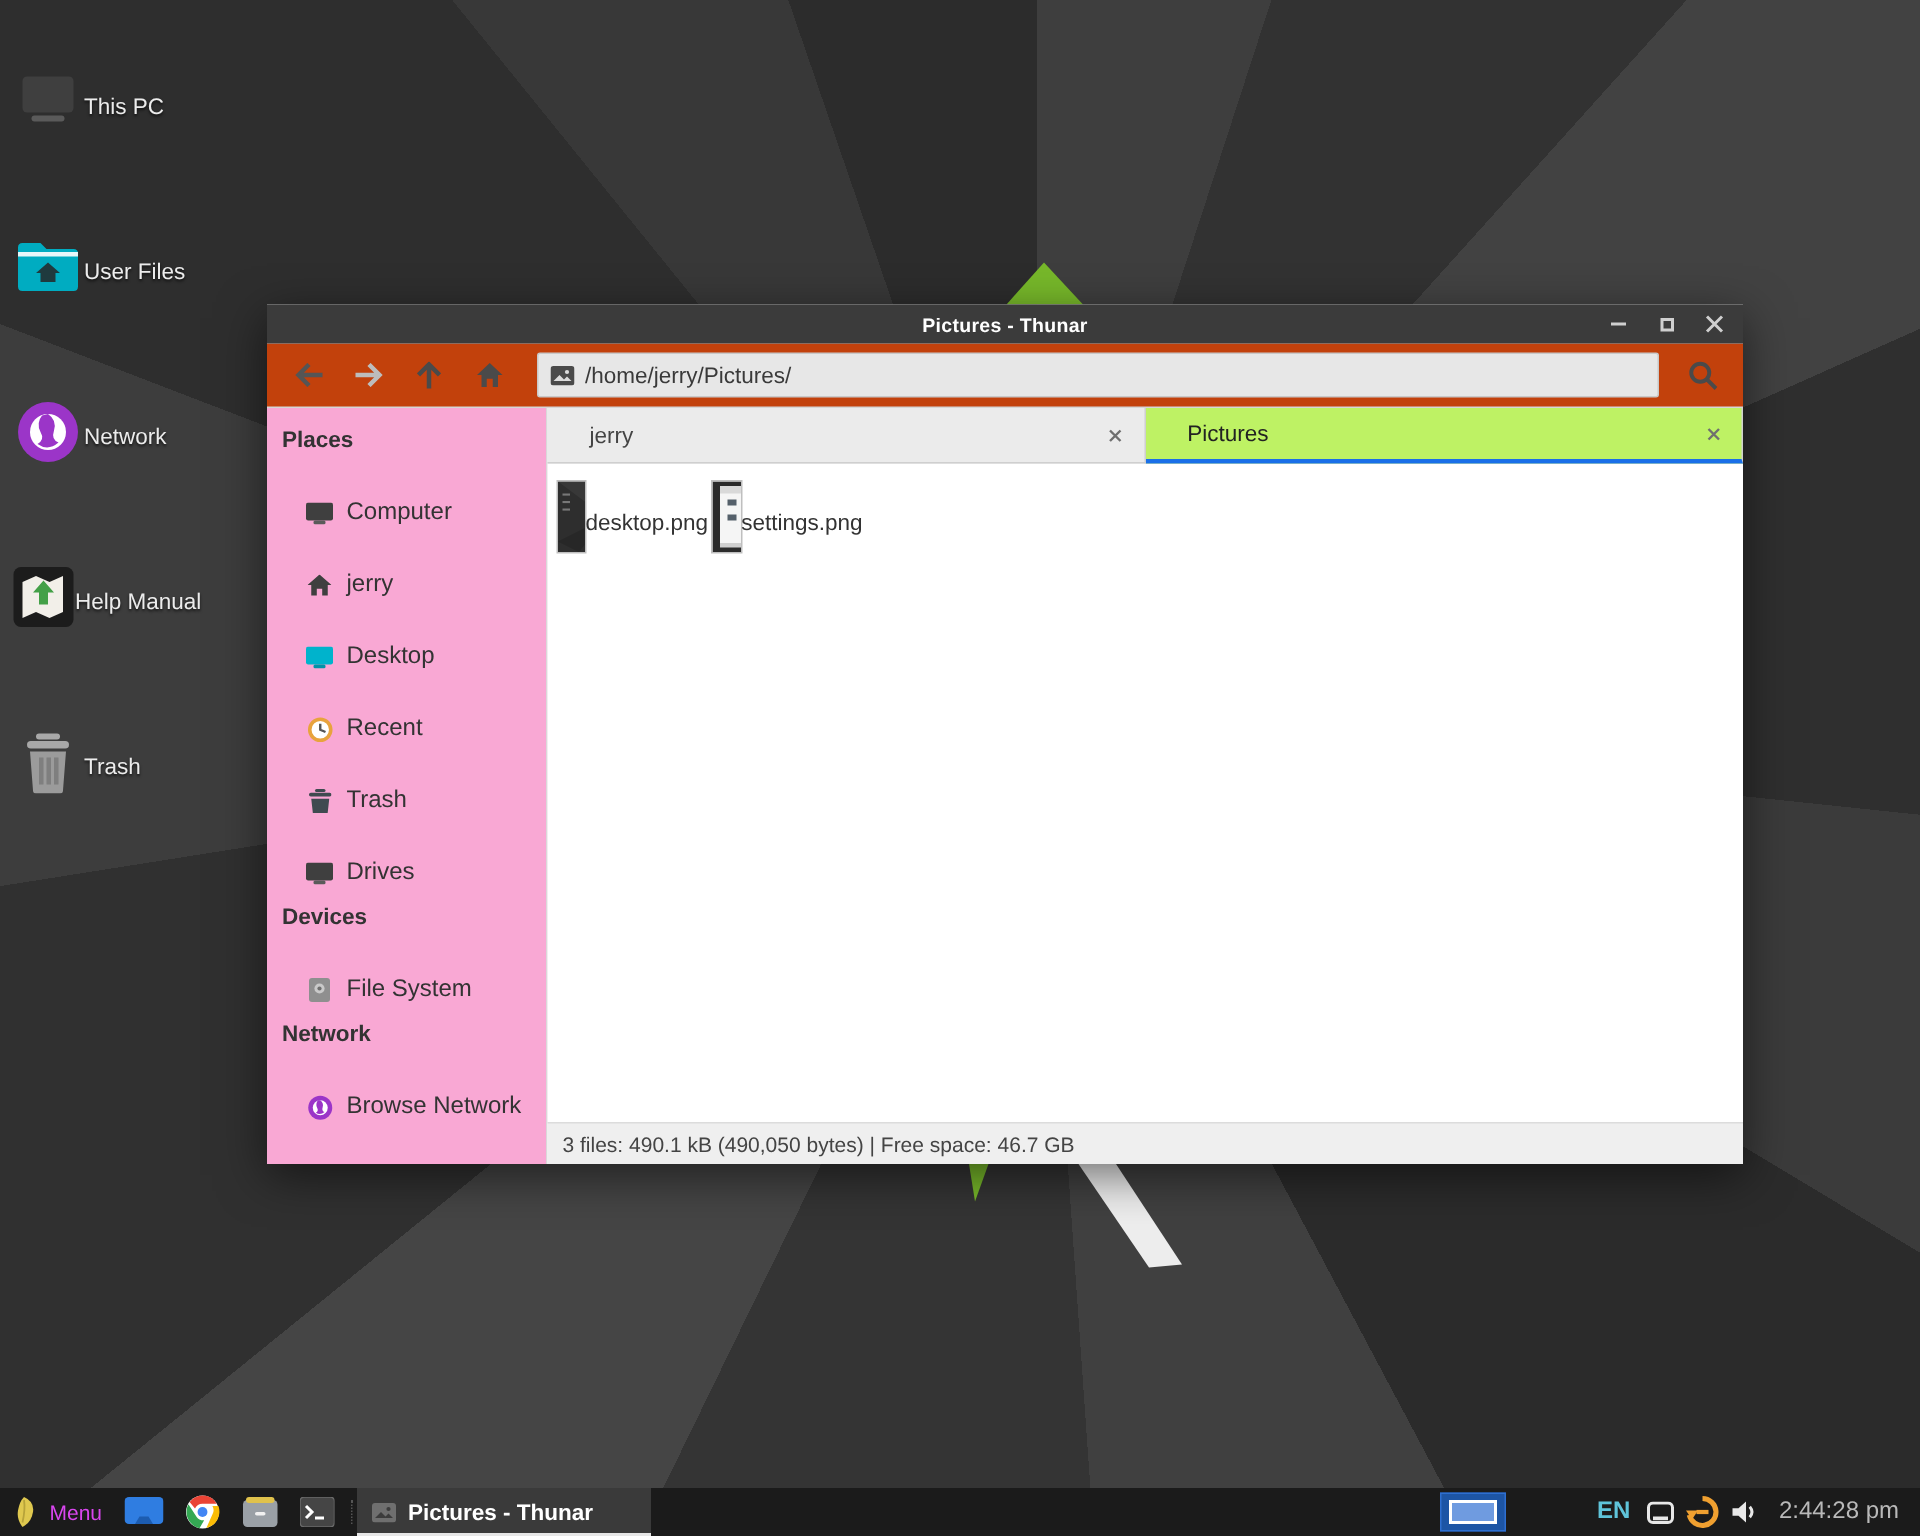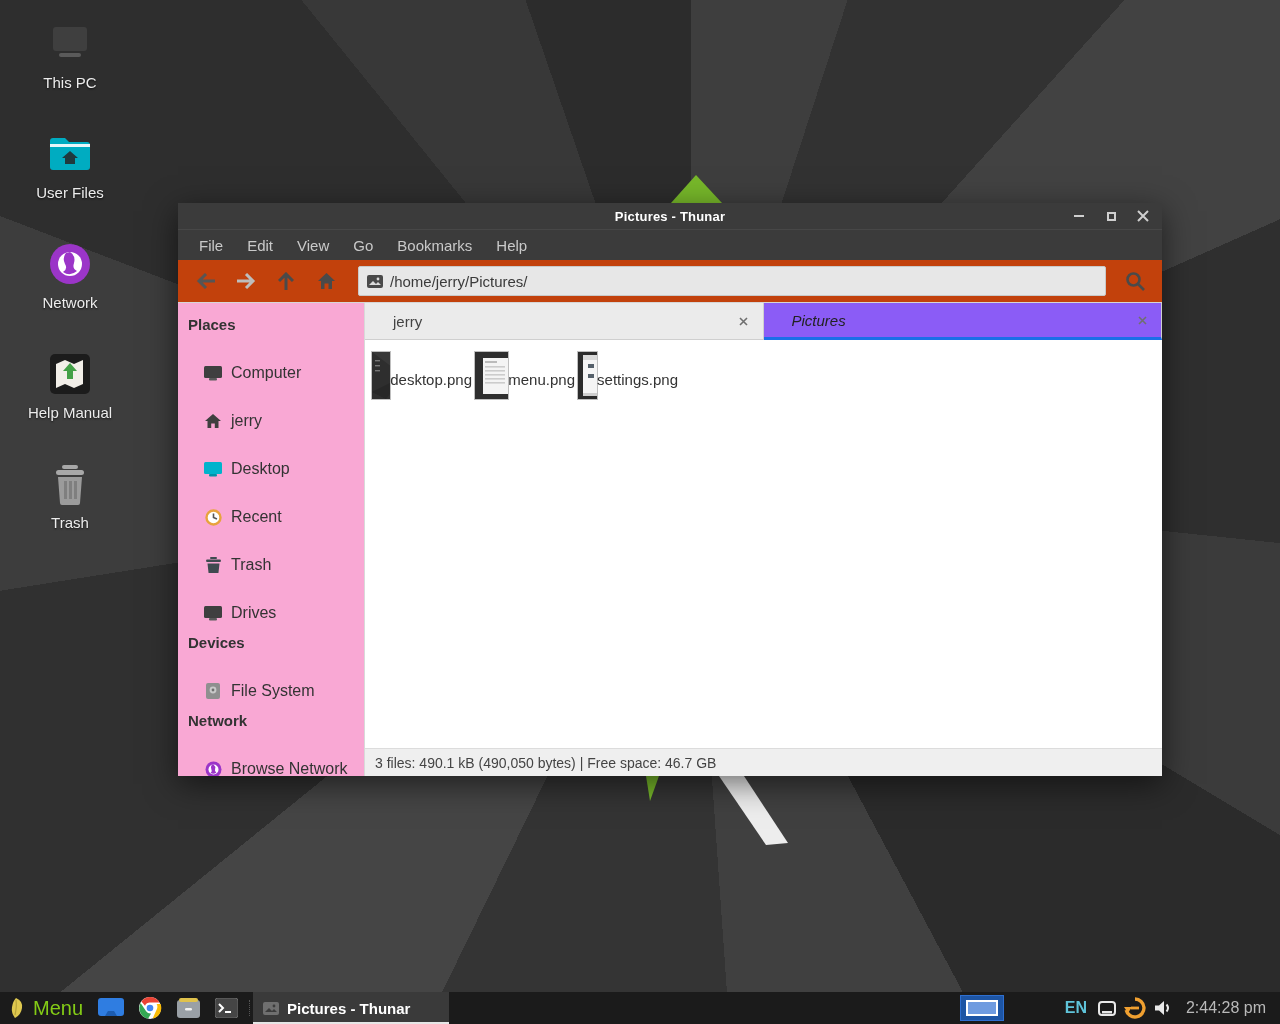--- a/index.html
+++ b/index.html
@@ -14,21 +14,21 @@
         #3e3e3e 0deg 18deg, #323232 18deg 42deg, #424242 42deg 66deg,
         #2f2f2f 66deg 96deg, #3b3b3b 96deg 121deg, #2b2b2b 121deg 152deg,
         #404040 152deg 176deg, #343434 176deg 206deg, #454545 206deg 231deg,
         #303030 231deg 261deg, #3d3d3d 261deg 291deg, #2e2e2e 291deg 321deg,
         #383838 321deg 341deg, #2c2c2c 341deg 360deg);
   }
   .feather-svg { position:absolute; left:0; top:0; }
 
   
   .desktop-icons { position:absolute; left:8px; top:20px; width:124px; }
-  .dicon { width:124px; height:96px; margin-bottom:14px; display:flex; flex-direction:column; align-items:center; cursor:default; }
+  .dicon { width:124px; height:96px; margin-bottom:14px; display:flex; flex-direction:row; align-items:center; cursor:default; }
   .dicon .ic { width:48px; height:48px; display:flex; align-items:center; justify-content:center; }
   .dicon .lbl { margin-top:6px; font-size:15px; color:#ececec; text-shadow:0 1px 2px rgba(0,0,0,.7); white-space:nowrap; }
 
   
   .window {
     position:absolute; left:178px; top:203px; width:984px; height:573px;
     box-shadow:0 8px 30px rgba(0,0,0,.55); display:flex; flex-direction:column;
     background:#fff;
   }
   .titlebar { height:26px; background:#3b3b3b; display:flex; align-items:center; position:relative; flex:0 0 auto; }
@@ -50,35 +50,35 @@
   .content { flex:1; display:flex; min-height:0; }
   .sidebar { width:187px; background:#f9a8d4; border-right:1px solid #d9d9d9; padding-top:6px; overflow:hidden; }
   .side-header { font-size:15px; font-weight:bold; color:#333; padding:7px 10px 6px 10px; }
   .side-item { display:flex; align-items:flex-start; gap:9px; padding:5px 10px 5px 26px; font-size:16px; color:#333; cursor:pointer;margin-top:20px; }
   .side-item .sic { width:18px; height:18px; display:flex; align-items:center; justify-content:center; flex:0 0 auto; }
 
   .main { flex:1; display:flex; flex-direction:column; min-width:0; background:#fff; }
   .tabbar { height:37px; display:flex; flex:0 0 auto; background:#e4e4e4; }
   .tab { flex:1; display:flex; align-items:center; position:relative; padding:0 10px 0 28px; font-size:15px; cursor:pointer; border-right:1px solid #cfcfcf; }
   .tab.inactive { background:#ebebeb; color:#444; border-bottom:1px solid #cfcfcf; }
-  .tab.active { background:#8b5cf6; color:#222; border-bottom:3px solid #1a6fe8;font-style:italic; }
+  .tab.active { background:#bef264; color:#222; border-bottom:3px solid #1a6fe8; }
   .tab .tclose { position:absolute; right:10px; top:50%; transform:translateY(-50%); width:18px; height:18px; display:flex; align-items:center; justify-content:center; cursor:pointer; border-radius:2px; }
 
   .files { flex:1; padding:8px 4px; display:flex; align-items:flex-start; }
   .ftile { width:100px; margin-left:3px; display:flex; flex-direction:row; align-items:center; padding:4px 0 6px 0; cursor:pointer; border-radius:3px; }
   .thumb { width:64px; height:47px; position:relative; overflow:hidden; box-shadow:0 0 0 1px rgba(0,0,0,.25); }
   .ftile .fname { margin-top:8px; font-size:15px; color:#333; }
 
   .statusbar { height:28px; flex:0 0 auto; background:#efefef; border-top:1px solid #dcdcdc; display:flex; align-items:center; padding:12px 10px; font-size:14px; color:#444; }
 
   
   .taskbar { position:absolute; left:0; bottom:0; width:1280px; height:32px; background:#1b1b1b; display:flex; align-items:center; }
   .tb-left { display:flex; align-items:center; height:100%; }
   .tb-btn { height:100%; display:flex; align-items:center; justify-content:center; padding:0 7px; cursor:pointer; }
-  .menu-label { color:#84cc16; font-size:20px; padding:0 8px 0 2px; cursor:pointer; }
+  .menu-label { color:#d946ef; font-size:14px; padding:0 8px 0 2px; cursor:pointer; }
   .tb-sep { width:8px; height:100%; display:flex; align-items:center; justify-content:center; }
   .tb-sep i { width:1px; height:16px; border-left:1px dotted #555; }
   .task-button { height:100%; width:196px; background:#3a3a3a; display:flex; align-items:center; gap:8px; padding:0 10px; cursor:pointer; position:relative; }
   .task-button::after { content:""; position:absolute; left:0; right:0; bottom:0; height:2px; background:#e6e6e6; }
   .task-button .tlabel { color:#fff; font-size:15px; font-weight:bold; white-space:nowrap; }
   .tb-right { margin-left:auto; display:flex; align-items:center; height:100%; gap:6px; padding-right:6px; }
   .pager { width:44px; height:26px; background:#1d55a5; border:1px solid #2e6fd0; display:flex; align-items:center; justify-content:center; cursor:pointer; margin-right:52px; }
   .pager .pin { width:32px; height:16px; background:#6f9be0; border:2px solid #ffffff; }
   .kbd-layout { color:#5fc4da; font-size:16px; font-weight:bold; cursor:pointer; padding:0 3px; }
   .tray-ic { width:22px; height:22px; display:flex; align-items:center; justify-content:center; cursor:pointer; }
@@ -170,28 +170,20 @@
           <div class="max-glyph"></div>
         </div>
       <div class="wbtn">
         <svg width="12" height="12">
             <path d="M1 1 L11 11 M11 1 L1 11" stroke="#cfcfcf" stroke-width="2"></path>
           </svg>
       </div>
     </div>
   </div>
 
-  <div class="menubar">
-    <span class="menu-item">File</span>
-    <span class="menu-item">Edit</span>
-    <span class="menu-item">View</span>
-    <span class="menu-item">Go</span>
-    <span class="menu-item">Bookmarks</span>
-    <span class="menu-item">Help</span>
-  </div>
 
   <div class="toolbar">
     <div class="navbtn">
       <svg width="20" height="16">
           <path d="M10 1 L3 8 L10 15 M3 8 H19" stroke="#555" stroke-width="3" fill="none"></path>
         </svg>
     </div>
     <div class="navbtn">
       <svg width="20" height="16">
           <path d="M10 1 L17 8 L10 15 M17 8 H1" stroke="#bdbdbd" stroke-width="3" fill="none"></path>
@@ -347,37 +339,20 @@
                 <polygon points="32,24 14,47 0,40" fill="#272727"></polygon>
                 <path d="M30 12 q7 4 5 12 q-2 8-6 9 q-4-6-3-12 q1-7 4-9 z" fill="#7cb82f"></path>
                 <rect x="3" y="8" width="5" height="1.4" fill="#777"></rect>
                 <rect x="3" y="13" width="5" height="1.4" fill="#777"></rect>
                 <rect x="3" y="18" width="5" height="1.4" fill="#777"></rect>
               </svg>
           </div>
           <div class="fname">desktop.png</div>
         </div>
 
-        <div class="ftile">
-          <div class="thumb">
-            <svg width="64" height="47">
-                <rect width="64" height="47" fill="#2e2e2e"></rect>
-                <polygon points="40,24 64,10 64,40" fill="#383838"></polygon>
-                <path d="M40 8 q6 4 4 12 q-2 8-5 10 q-4-6-3-12 q1-7 4-10 z" fill="#7cb82f"></path>
-                <rect x="8" y="6" width="26" height="36" fill="#f4f4f4"></rect>
-                <rect x="10" y="9" width="12" height="2" fill="#bbb"></rect>
-                <rect x="10" y="14" width="20" height="1.6" fill="#ccc"></rect>
-                <rect x="10" y="18" width="20" height="1.6" fill="#ccc"></rect>
-                <rect x="10" y="22" width="20" height="1.6" fill="#ccc"></rect>
-                <rect x="10" y="26" width="20" height="1.6" fill="#ccc"></rect>
-                <rect x="10" y="30" width="20" height="1.6" fill="#ccc"></rect>
-              </svg>
-          </div>
-          <div class="fname">menu.png</div>
-        </div>
 
         <div class="ftile">
           <div class="thumb">
             <svg width="64" height="47">
                 <rect width="64" height="47" fill="#2b2b2b"></rect>
                 <rect x="5" y="3" width="54" height="38" fill="#f5f5f5"></rect>
                 <rect x="5" y="3" width="54" height="5" fill="#d9d9d9"></rect>
                 <g fill="#55606a">
                   <rect x="10" y="12" width="6" height="4"></rect>
                   <rect x="20" y="12" width="6" height="4"></rect>

